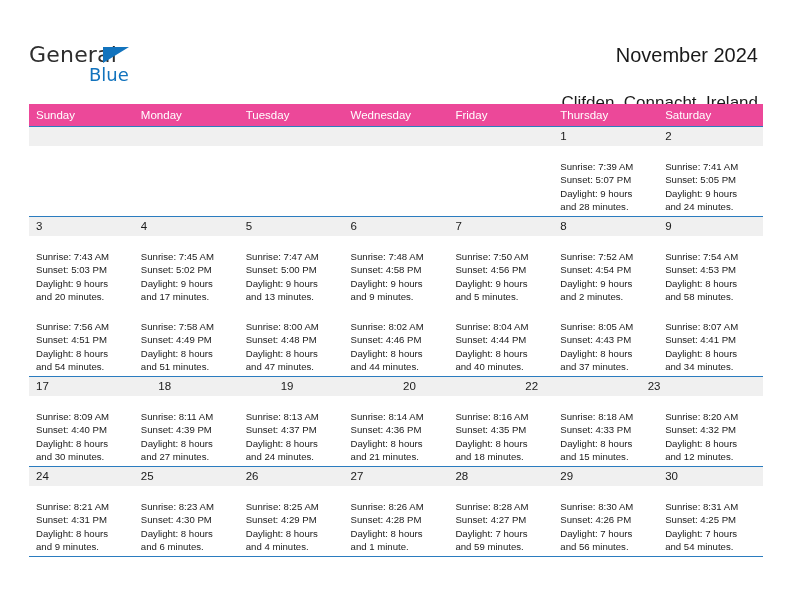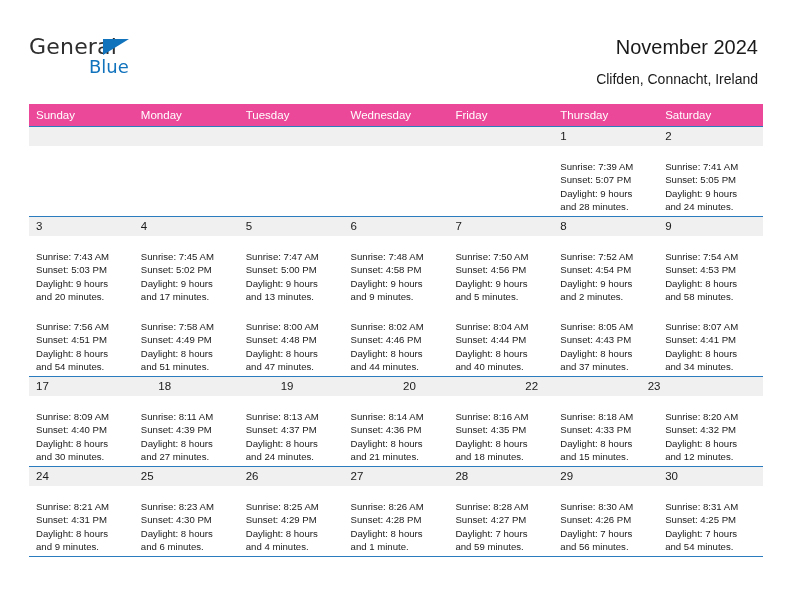--- a/index.html
+++ b/index.html
@@ -17,21 +17,21 @@
   .page {
     position: relative;
     width: 792px;
     height: 612px;
     box-sizing: border-box;
   }
 
   
   .top {
     position: absolute;
-    left: 0; top: 0;
+    left: 0; top: 8px;
     width: 792px;
     height: 104px;
     border-radius: 14px;
   }
   .logo {
     position: absolute;
     left: 29px;
     top: 36px;
     width: 200px;
     height: 48px;
@@ -72,22 +72,22 @@
     text-align: right;
   }
   .cal-title {
     font-size: 20px;
     font-weight: normal;
     color: #1a1a1a;
     line-height: 34px;
     white-space: nowrap;
   }
   .cal-subtitle {
-    margin-top: 7px;
-    font-size: 14px;
+    margin-top: 22px;
+    font-size: 17px;
     color: #1a1a1a;
     line-height: 17px;
     white-space: nowrap;
   }
 
   
   .calendar {
     position: absolute;
     left: 29px;
     top: 104px;

